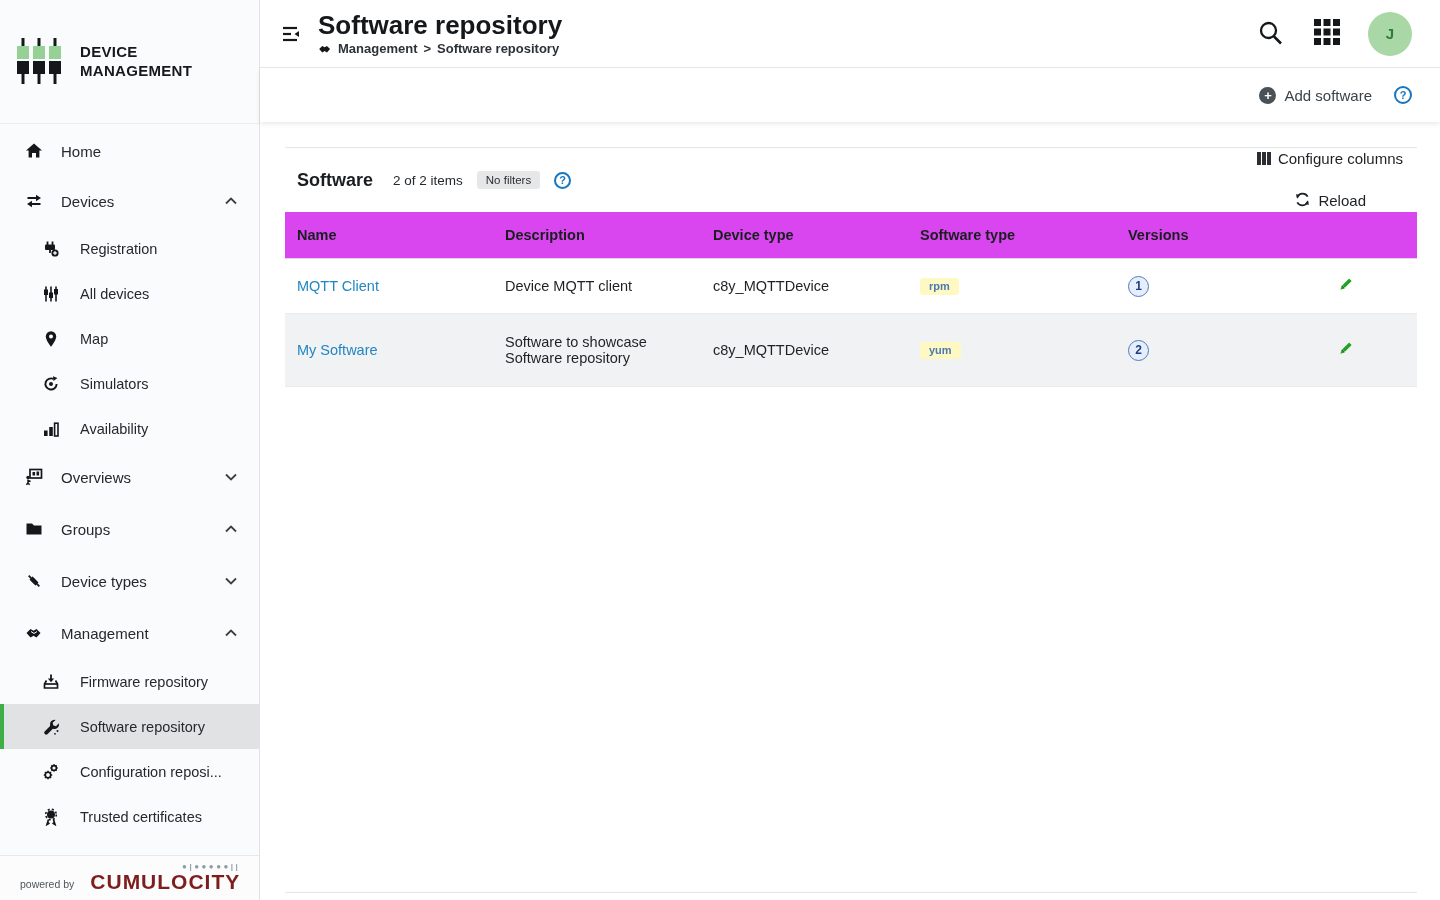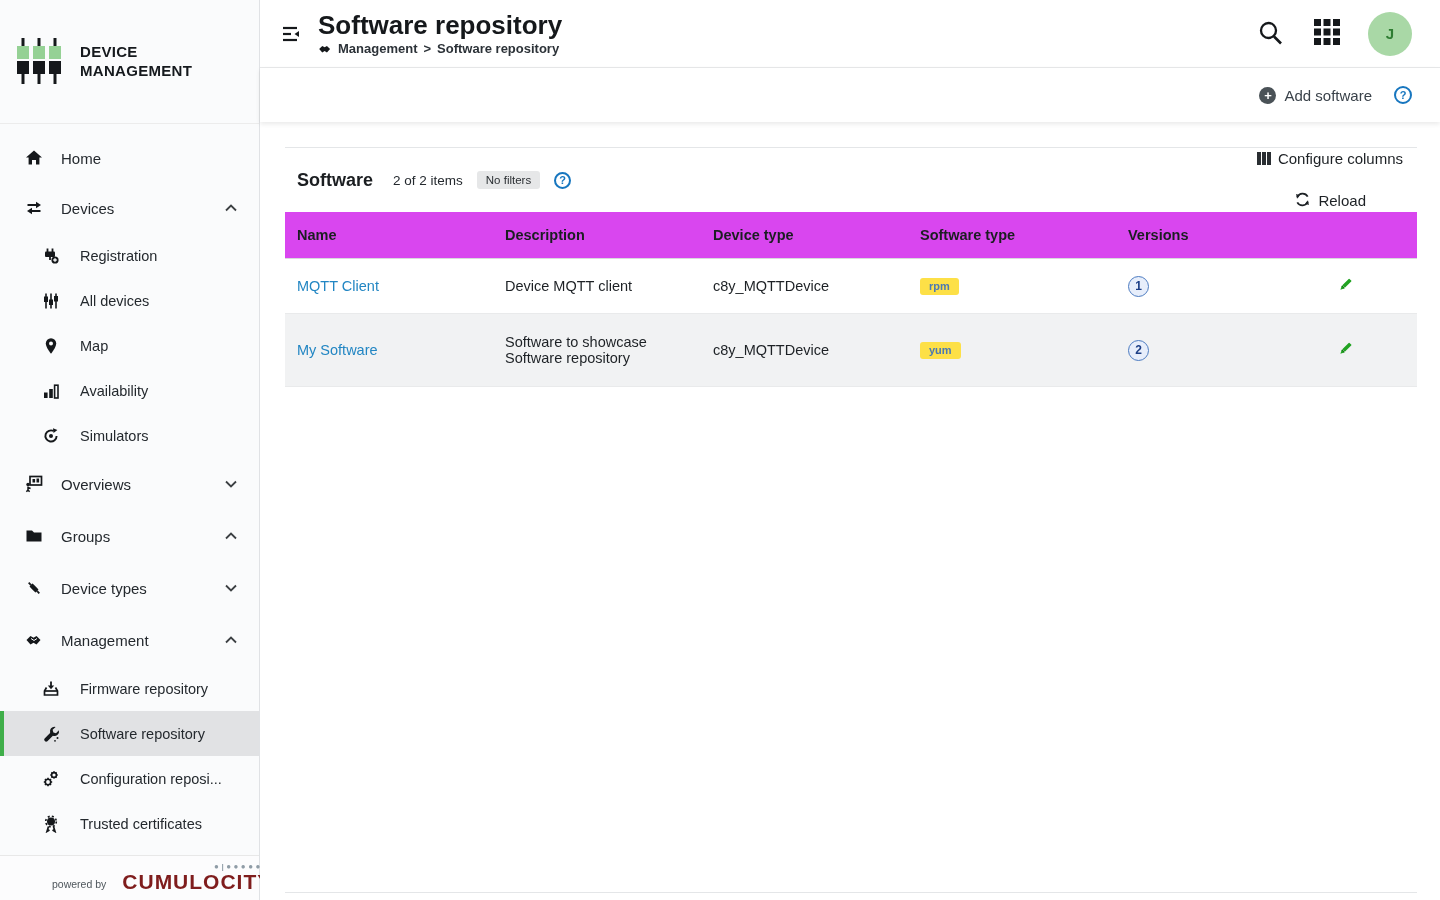--- a/index.html
+++ b/index.html
@@ -1,31 +1,31 @@
 <!DOCTYPE html>
 <html><head>
 <meta charset="utf-8">
 <style>
   * { margin:0; padding:0; box-sizing:border-box; }
   html,body { width:1440px; height:900px; }
   body { font-family:"Liberation Sans", sans-serif; background:#fff; color:#1d2125; overflow:hidden; }
   .app { display:flex; width:1440px; height:900px; }
 
   
-  .sidebar { width:260px; height:900px; background:#fafbfc; border-right:1px solid #e0e2e5; display:flex; flex-direction:column; flex-shrink:0;gap:7px; }
+  .sidebar { width:260px; height:900px; background:#fafbfc; border-right:1px solid #e0e2e5; display:flex; flex-direction:column; flex-shrink:0; }
   .logo { height:124px; display:flex; align-items:center; gap:14px; padding:0 0 0 14px; border-bottom:1px solid #ececec; cursor:pointer; }
   .logo-text { font-size:15px; font-weight:bold; letter-spacing:.3px; color:#15191d; line-height:1.25; }
   nav { flex:1; overflow:hidden; padding-top:2px;text-align:center; }
   .nav-item { display:flex; align-items:center; gap:17px; height:50px; padding:0 22px 0 24px; font-size:15px; color:#24292e; cursor:pointer; }
   .nav-item.child { height:45px; padding-left:41px; font-size:14.5px; gap:19px; }
   .nav-item .ico { width:20px; display:flex; justify-content:center; flex-shrink:0; color:#15181b; }
   .nav-item .chev { margin-left:auto; color:#3c4043; display:flex; }
   .nav-item.selected { background:#e1e2e4; box-shadow:inset 4px 0 0 #3fae49; }
   .sidebar-footer { height:45px; border-top:1px solid #e8e8e8; background:#fcfcfd; display:flex; align-items:center; padding:0 20px; gap:16px; }
-  .powered { font-size:10.5px; color:#4e565c; white-space:nowrap; padding-top:12px;margin-left:32px; }
+  .powered { font-size:10.5px; color:#4e565c; white-space:nowrap; padding-top:12px; }
   .brand-block { display:flex; flex-direction:column; align-items:flex-end; }
   .brand-dots { font-size:8px; letter-spacing:2.5px; color:#8f9ca6; font-weight:bold; line-height:1; }
   .brand-name { font-size:21px; font-weight:bold; letter-spacing:1px; color:#7f1d1d; line-height:1.05; }
 
   
   .main { flex:1; display:flex; flex-direction:column; background:#fff; }
   .topbar { height:68px; border-bottom:1px solid #e8e9ea; display:flex; align-items:center; padding:0 28px 0 16px; gap:12px; background:#fff; }
   .collapse-btn { background:none; border:none; cursor:pointer; display:flex; padding:4px; color:#15181b; }
   .title-block { display:flex; flex-direction:column; justify-content:center; gap:2px; }
   h1.page-title { font-size:26px; font-weight:600; color:#15181b; line-height:1.1; }
@@ -51,21 +51,21 @@
   .cols-icon { display:flex; gap:1.5px; }
   .cols-icon i { width:3.5px; height:13px; background:#2a2e32; display:block; }
 
   .tbl { width:100%; }
   .tr { display:grid; grid-template-columns:208px 208px 207px 208px 172px 1fr; align-items:center; padding:0 12px; }
   .tr.head { background:#d946ef; border-bottom:1px solid #d8dadc; height:47px; font-weight:bold; font-size:14.5px; color:#1b1e21; }
   .tr.row { border-bottom:1px solid #e9eaeb; font-size:14.5px; min-height:55px; }
   .tr.row.alt { background:#f1f2f3; min-height:73px; }
   .cell { padding-right:18px; }
   .link { color:#2286c3; cursor:pointer; text-decoration:none; }
-  .type-pill { display:inline-block; background:#fde047; color:#4b79b3; font-size:11px; font-weight:bold; border-radius:3px; padding:3px 9px; line-height:1; }
+  .type-pill { display:inline-block; background:#fef9c3; color:#4b79b3; font-size:11px; font-weight:bold; border-radius:3px; padding:3px 9px; line-height:1; }
   .ver-badge { width:21px; height:21px; border-radius:50%; border:1.5px solid #4d7cc1; background:#e7eefb; color:#1c3e86; font-size:12px; font-weight:bold; display:flex; align-items:center; justify-content:center; cursor:pointer; }
   .actions-cell { display:flex; justify-content:flex-end; padding-right:50px; }
   .edit-btn { background:none; border:none; cursor:pointer; display:flex; padding:2px; }
 </style>
 </head>
 <body>
 
 <div class="app">
 
   <aside class="sidebar">
@@ -154,37 +154,37 @@
         <span class="ico">
             <svg width="18" height="18" viewBox="0 0 18 18">
               <path fill="currentColor" d="M9 1.2 a5.2 5.2 0 0 1 5.2 5.2 c0 3.9 -5.2 10.2 -5.2 10.2 s-5.2 -6.3 -5.2 -10.2 A5.2 5.2 0 0 1 9 1.2 z"></path>
               <circle cx="9" cy="6.4" r="2" fill="#fafbfc"></circle>
             </svg>
           </span>
         <span>Map</span>
       </div>
       <div class="nav-item child">
         <span class="ico">
+            <svg width="18" height="18" viewBox="0 0 18 18" fill="none">
+              <circle cx="9" cy="9" r="2" fill="currentColor"></circle>
+              <path d="M14.6 9 a5.6 5.6 0 1 1 -3 -5" stroke="currentColor" stroke-width="1.9"></path>
+              <polygon points="11,1.2 15.4,3 11.5,6" fill="currentColor"></polygon>
+            </svg>
+          </span>
+        <span>Simulators</span>
+      </div>
+      <div class="nav-item child">
+        <span class="ico">
             <svg width="18" height="18" viewBox="0 0 18 18">
               <rect x="2" y="10.5" width="3.6" height="5.5" fill="currentColor"></rect>
               <rect x="7.2" y="7" width="3.6" height="9" fill="currentColor"></rect>
               <rect x="12.6" y="3.2" width="3.4" height="12.8" fill="none" stroke="currentColor" stroke-width="1.6"></rect>
             </svg>
           </span>
         <span>Availability</span>
-      </div>
-      <div class="nav-item child">
-        <span class="ico">
-            <svg width="18" height="18" viewBox="0 0 18 18" fill="none">
-              <circle cx="9" cy="9" r="2" fill="currentColor"></circle>
-              <path d="M14.6 9 a5.6 5.6 0 1 1 -3 -5" stroke="currentColor" stroke-width="1.9"></path>
-              <polygon points="11,1.2 15.4,3 11.5,6" fill="currentColor"></polygon>
-            </svg>
-          </span>
-        <span>Simulators</span>
       </div>
       <div class="nav-item" style="height:52px">
         <span class="ico">
             <svg width="18" height="18" viewBox="0 0 18 18" fill="none" stroke="currentColor">
               <rect x="5" y="1.5" width="11.5" height="8.5" stroke-width="1.7"></rect>
               <rect x="7.5" y="4" width="2.6" height="3.5" fill="currentColor" stroke="none"></rect>
               <rect x="11.5" y="3.5" width="2.6" height="4" fill="currentColor" stroke="none"></rect>
               <circle cx="3" cy="9.5" r="1.7" fill="currentColor" stroke="none"></circle>
               <path d="M3 11.5 v3.5 M3 12.5 l2.6 1 M3 15 l-1.6 1.8 M3 15 l1.6 1.8" stroke-width="1.5"></path>
             </svg>

